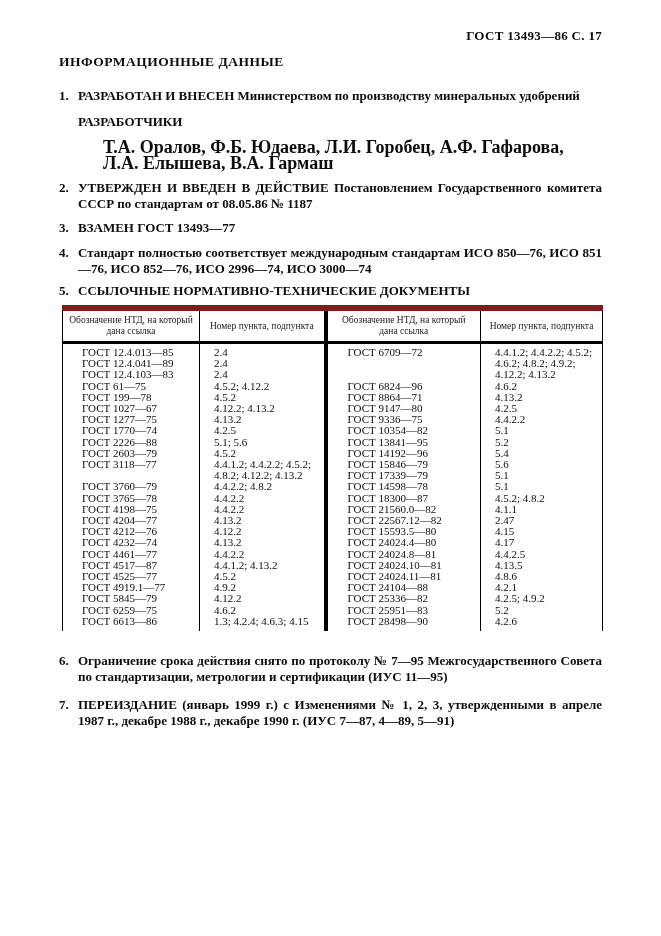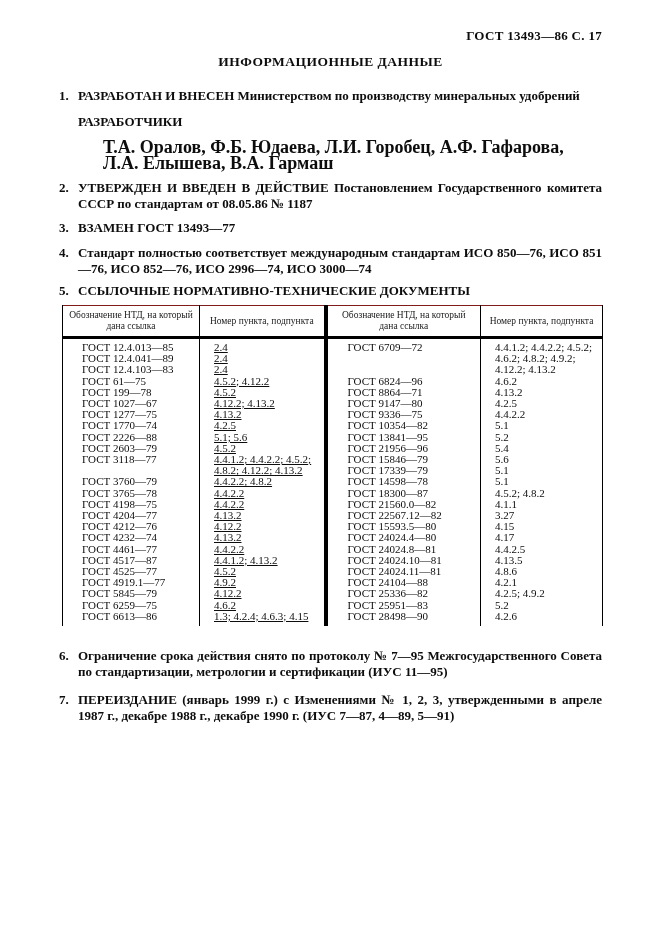--- a/index.html
+++ b/index.html
@@ -20,21 +20,21 @@
   }
   .page-header {
     text-align: right;
     font-weight: bold;
     font-size: 13px;
     line-height: 16px;
     letter-spacing: 0.3px;
   }
   .doc-title {
     margin: 10px 0 0 0;
-    text-align: center;
+    text-align: left;
     font-weight: bold;
     font-size: 13.5px;
     line-height: 16px;
     letter-spacing: 0.5px;
   }
   .item {
     display: flex;
     font-weight: bold;
     font-size: 13px;
     line-height: 16px;
@@ -53,21 +53,21 @@
   }
   .dev-names {
     margin: 9px 0 0 44px;
     font-weight: bold; font-size: 18px; line-height: 16px;
   }
   table.ntd {
     margin: 6px 0 0 3px;
     width: 540px;
     border-collapse: collapse;
     table-layout: fixed;
-    border-top: 1px solid #7f1d1d;
+    border-top: 6px solid #7f1d1d;
   }
   table.ntd col.w0 { width: 137px; }
   table.ntd col.w1 { width: 126px; }
   table.ntd col.w2 { width: 155px; }
   table.ntd col.w3 { width: 122px; }
   table.ntd th {
     font-weight: normal;
     font-size: 9.5px;
     line-height: 11px;
     text-align: center;
@@ -84,21 +84,21 @@
     padding: 0;
     white-space: nowrap;
     overflow: hidden;
     color: #0d0d0d;
   }
   table.ntd .b0 { border-left: 1px solid #000; }
   table.ntd .b1 { border-left: 1px solid #000; }
   table.ntd .b2 { border-left: 4px solid #000; }
   table.ntd .b3 { border-left: 1px solid #000; border-right: 1px solid #000; }
   table.ntd td.b0 { padding-left: 19px; }
-  table.ntd td.b1 { padding-left: 14px; text-decoration: underline; }
+  table.ntd td.b1 { padding-left: 14px; }
   table.ntd td.b2 { padding-left: 20px; }
   table.ntd td.b3 { padding-left: 14px; }
   table.ntd tbody tr:first-child td { padding-top: 3px; }
   table.ntd tbody tr:last-child td { padding-bottom: 4px; }
 </style>
 </head>
 <body>
 
 <div class="page">
 
@@ -200,21 +200,21 @@
         </tr>
         <tr>
           <td class="b0">ГОСТ 2226—88</td>
           <td class="b1">5.1; 5.6</td>
           <td class="b2">ГОСТ 13841—95</td>
           <td class="b3">5.2</td>
         </tr>
         <tr>
           <td class="b0">ГОСТ 2603—79</td>
           <td class="b1">4.5.2</td>
-          <td class="b2">ГОСТ 21956—96</td>
+          <td class="b2">ГОСТ 14192—96</td>
           <td class="b3">5.4</td>
         </tr>
         <tr>
           <td class="b0">ГОСТ 3118—77</td>
           <td class="b1">4.4.1.2; 4.4.2.2; 4.5.2;</td>
           <td class="b2">ГОСТ 15846—79</td>
           <td class="b3">5.6</td>
         </tr>
         <tr>
           <td class="b0"></td>
@@ -237,21 +237,21 @@
         <tr>
           <td class="b0">ГОСТ 4198—75</td>
           <td class="b1">4.4.2.2</td>
           <td class="b2">ГОСТ 21560.0—82</td>
           <td class="b3">4.1.1</td>
         </tr>
         <tr>
           <td class="b0">ГОСТ 4204—77</td>
           <td class="b1">4.13.2</td>
           <td class="b2">ГОСТ 22567.12—82</td>
-          <td class="b3">3.27</td>
+          <td class="b3">2.47</td>
         </tr>
         <tr>
           <td class="b0">ГОСТ 4212—76</td>
           <td class="b1">4.12.2</td>
           <td class="b2">ГОСТ 15593.5—80</td>
           <td class="b3">4.15</td>
         </tr>
         <tr>
           <td class="b0">ГОСТ 4232—74</td>
           <td class="b1">4.13.2</td>

